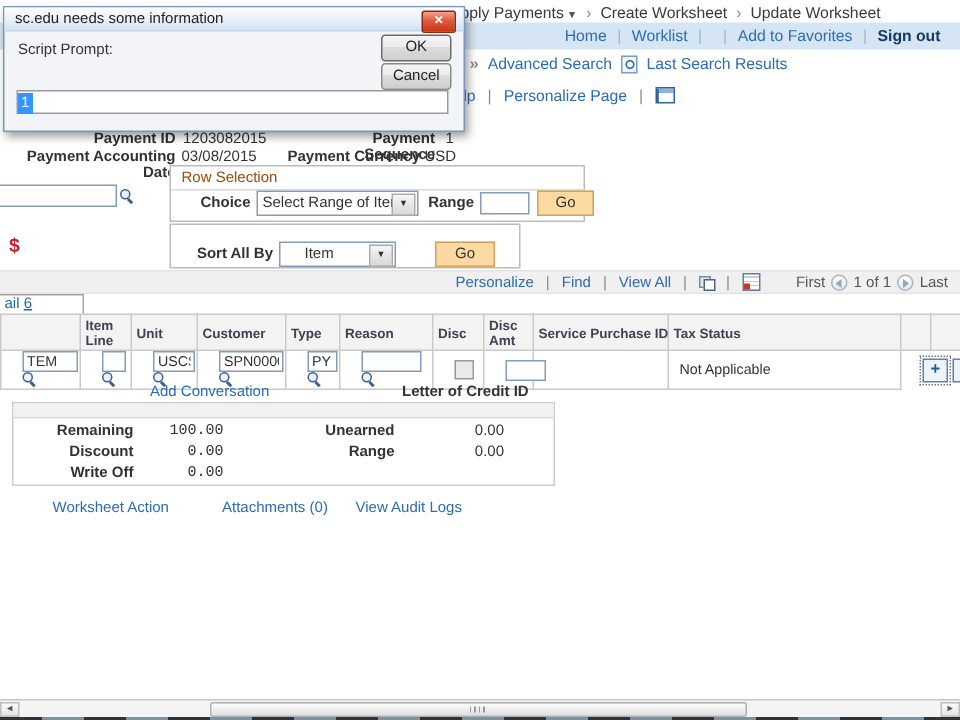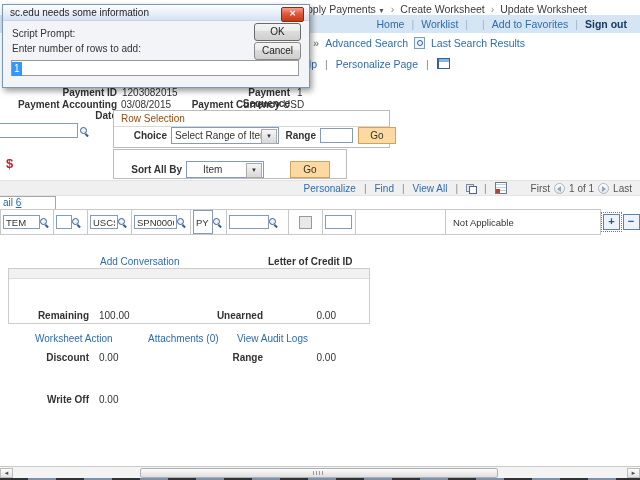--- a/index.html
+++ b/index.html
@@ -68,32 +68,32 @@
 
   
   .persbar{top:180px;left:0;width:640px;height:16px;background:#f0f0f0;border-top:1px solid #e3e3e3;border-bottom:1px solid #e3e3e3;box-sizing:border-box;display:flex;align-items:center;justify-content:flex-end;padding-right:8px;gap:4px;color:#555;white-space:nowrap;}
   .persbar .gap{width:16px;}
 
   
   .tab{top:196px;left:-18px;width:74px;height:13px;background:#fff;border:1px solid #a5a5a5;border-bottom:none;box-sizing:border-box;color:#1f66ad;padding-left:20px;line-height:12px;cursor:pointer;}
   table.grid{position:absolute;top:209px;left:0;width:640px;border-collapse:collapse;table-layout:fixed;}
   table.grid th{background:#f3f3f3;border:1px solid #c9c9c9;font-size:9px;color:#3e4354;font-weight:bold;text-align:left;padding:1px 3px;height:21px;vertical-align:middle;}
   table.grid th.nw{white-space:nowrap;}
-  table.grid td{border:1px solid #c9c9c9;background:#fff;height:15px;padding:0 2px;font-size:9.5px;vertical-align:middle;}
+  table.grid td{border:1px solid #c9c9c9;background:#fff;height:15px;padding:0 14px;font-size:9.5px;vertical-align:middle;}
   table.grid td.nob{border:none;background:transparent;text-align:center;}
   .cb{width:11px;height:11px;border:1px solid #9a9a9a;background:#e9e9e9;margin:0 auto;}
   .pmbtn{display:inline-block;width:15px;height:14px;background:#eef3fa;border:1px solid #5d82ad;color:#1d5a9e;font-weight:bold;font-size:11px;line-height:12px;text-align:center;cursor:pointer;}
   .pmbtn.focus{outline:1px dotted #777;outline-offset:1px;}
 
   
   .sumbox{left:8px;top:268px;width:362px;height:56px;border:1px solid #ccc;background:#fff;box-sizing:border-box;}
   .sumhead{height:9px;background:#f1f1f1;border-bottom:1px solid #dcdcdc;}
-  .srow{position:relative;height:14px;margin-top:28px;}
+  .srow{position:relative;height:14px;}
   .sl1{position:absolute;left:0;width:80px;text-align:right;font-weight:bold;}
-  .sv1{position:absolute;left:90px;width:50px;text-align:left;}
+  .sv1{position:absolute;left:90px;width:50px;text-align:right;font-family:Liberation Mono, monospace;}
   .sl2{position:absolute;left:170px;width:84px;text-align:right;font-weight:bold;}
   .sv2{position:absolute;left:264px;width:63px;text-align:right;}
 
   
   .hscroll{left:0;top:466px;width:640px;height:12px;background:#f4f4f4;border-top:1px solid #c8c8c8;box-sizing:border-box;}
   .harrow{position:absolute;top:1px;width:13px;height:10px;background:linear-gradient(#fcfcfc,#e2e2e2);border:1px solid #bdbdbd;box-sizing:border-box;color:#555;font-size:6px;line-height:8px;text-align:center;cursor:pointer;}
   .hthumb{position:absolute;left:140px;top:1px;width:358px;height:10px;background:linear-gradient(#fdfdfd,#dfdfdf);border:1px solid #b0b0b0;border-radius:2px;box-sizing:border-box;cursor:grab;}
   .hthumb::after{content:"";position:absolute;left:50%;top:2px;margin-left:-6px;width:12px;height:4px;
      background:repeating-linear-gradient(90deg,#999 0 1px,transparent 1px 3px);}
   .bstrip{left:0;top:478px;width:640px;height:2px;background:repeating-linear-gradient(90deg,#2f3338 0 28px,#7d92a8 28px 56px);}
@@ -218,26 +218,40 @@
       <col style="width:36px">
         <col style="width:62px">
         <col style="width:34px">
         <col style="width:33px">
       <col style="width:90px">
         <col style="width:155px">
         <col style="width:20px">
         <col style="width:20px">
     </colgroup>
     <tbody>
+        <tr>
+      <th></th>
+      <th>Item Line</th>
+      <th>Unit</th>
+      <th>Customer</th>
+      <th>Type</th>
+      <th>Reason</th>
+      <th>Disc</th>
+      <th>Disc Amt</th>
+      <th class="nw">Service Purchase ID</th>
+      <th>Tax Status</th>
+      <th></th>
+      <th></th>
+    </tr>
     <tr>
       <td><input class="tin" style="width: 37px; height: 14px;" value="TEM"><span class="mag"></span></td>
       <td><input class="tin" style="width: 16px; height: 14px;" value=""><span class="mag"></span></td>
       <td><input class="tin" style="width: 28px; height: 14px;" value="USCSP"><span class="mag"></span></td>
       <td><input class="tin" style="width: 43px; height: 14px;" value="SPN0000001"><span class="mag"></span></td>
-      <td><input class="tin" style="width: 20px; height: 24px;" value="PY"><span class="mag"></span></td>
+      <td><input class="tin" style="width: 20px; height: 14px;" value="PY"><span class="mag"></span></td>
       <td><input class="tin" style="width: 40px; height: 14px;" value=""><span class="mag"></span></td>
       <td>
             <div class="cb"></div>
           </td>
       <td><input class="tin" style="width: 27px; height: 14px;" value=""></td>
       <td></td>
       <td style="padding-left:7px;">Not Applicable</td>
       <td class="nob"><span class="pmbtn focus">+</span></td>
       <td class="nob"><span class="pmbtn">−</span></td>
     </tr>
@@ -282,21 +296,20 @@
     <div class="hthumb"></div>
     <div class="harrow" style="right:0;">►</div>
   </div>
   <div class="abs bstrip"></div>
 
   
   <div class="abs dlg">
     <div class="dlg-title">sc.edu needs some information</div>
     <div class="dlg-close">✕</div>
     <div class="abs dlg-line1">Script Prompt:</div>
-    <div class="abs dlg-line2">Enter number of rows to add:</div>
     <div class="abs dlg-input">
       <span class="dlg-sel">1</span>
     </div>
     <div class="dlg-btn dlg-ok">OK</div>
     <div class="dlg-btn dlg-cancel">Cancel</div>
   </div>
 
 </div>
 
 </body></html>

